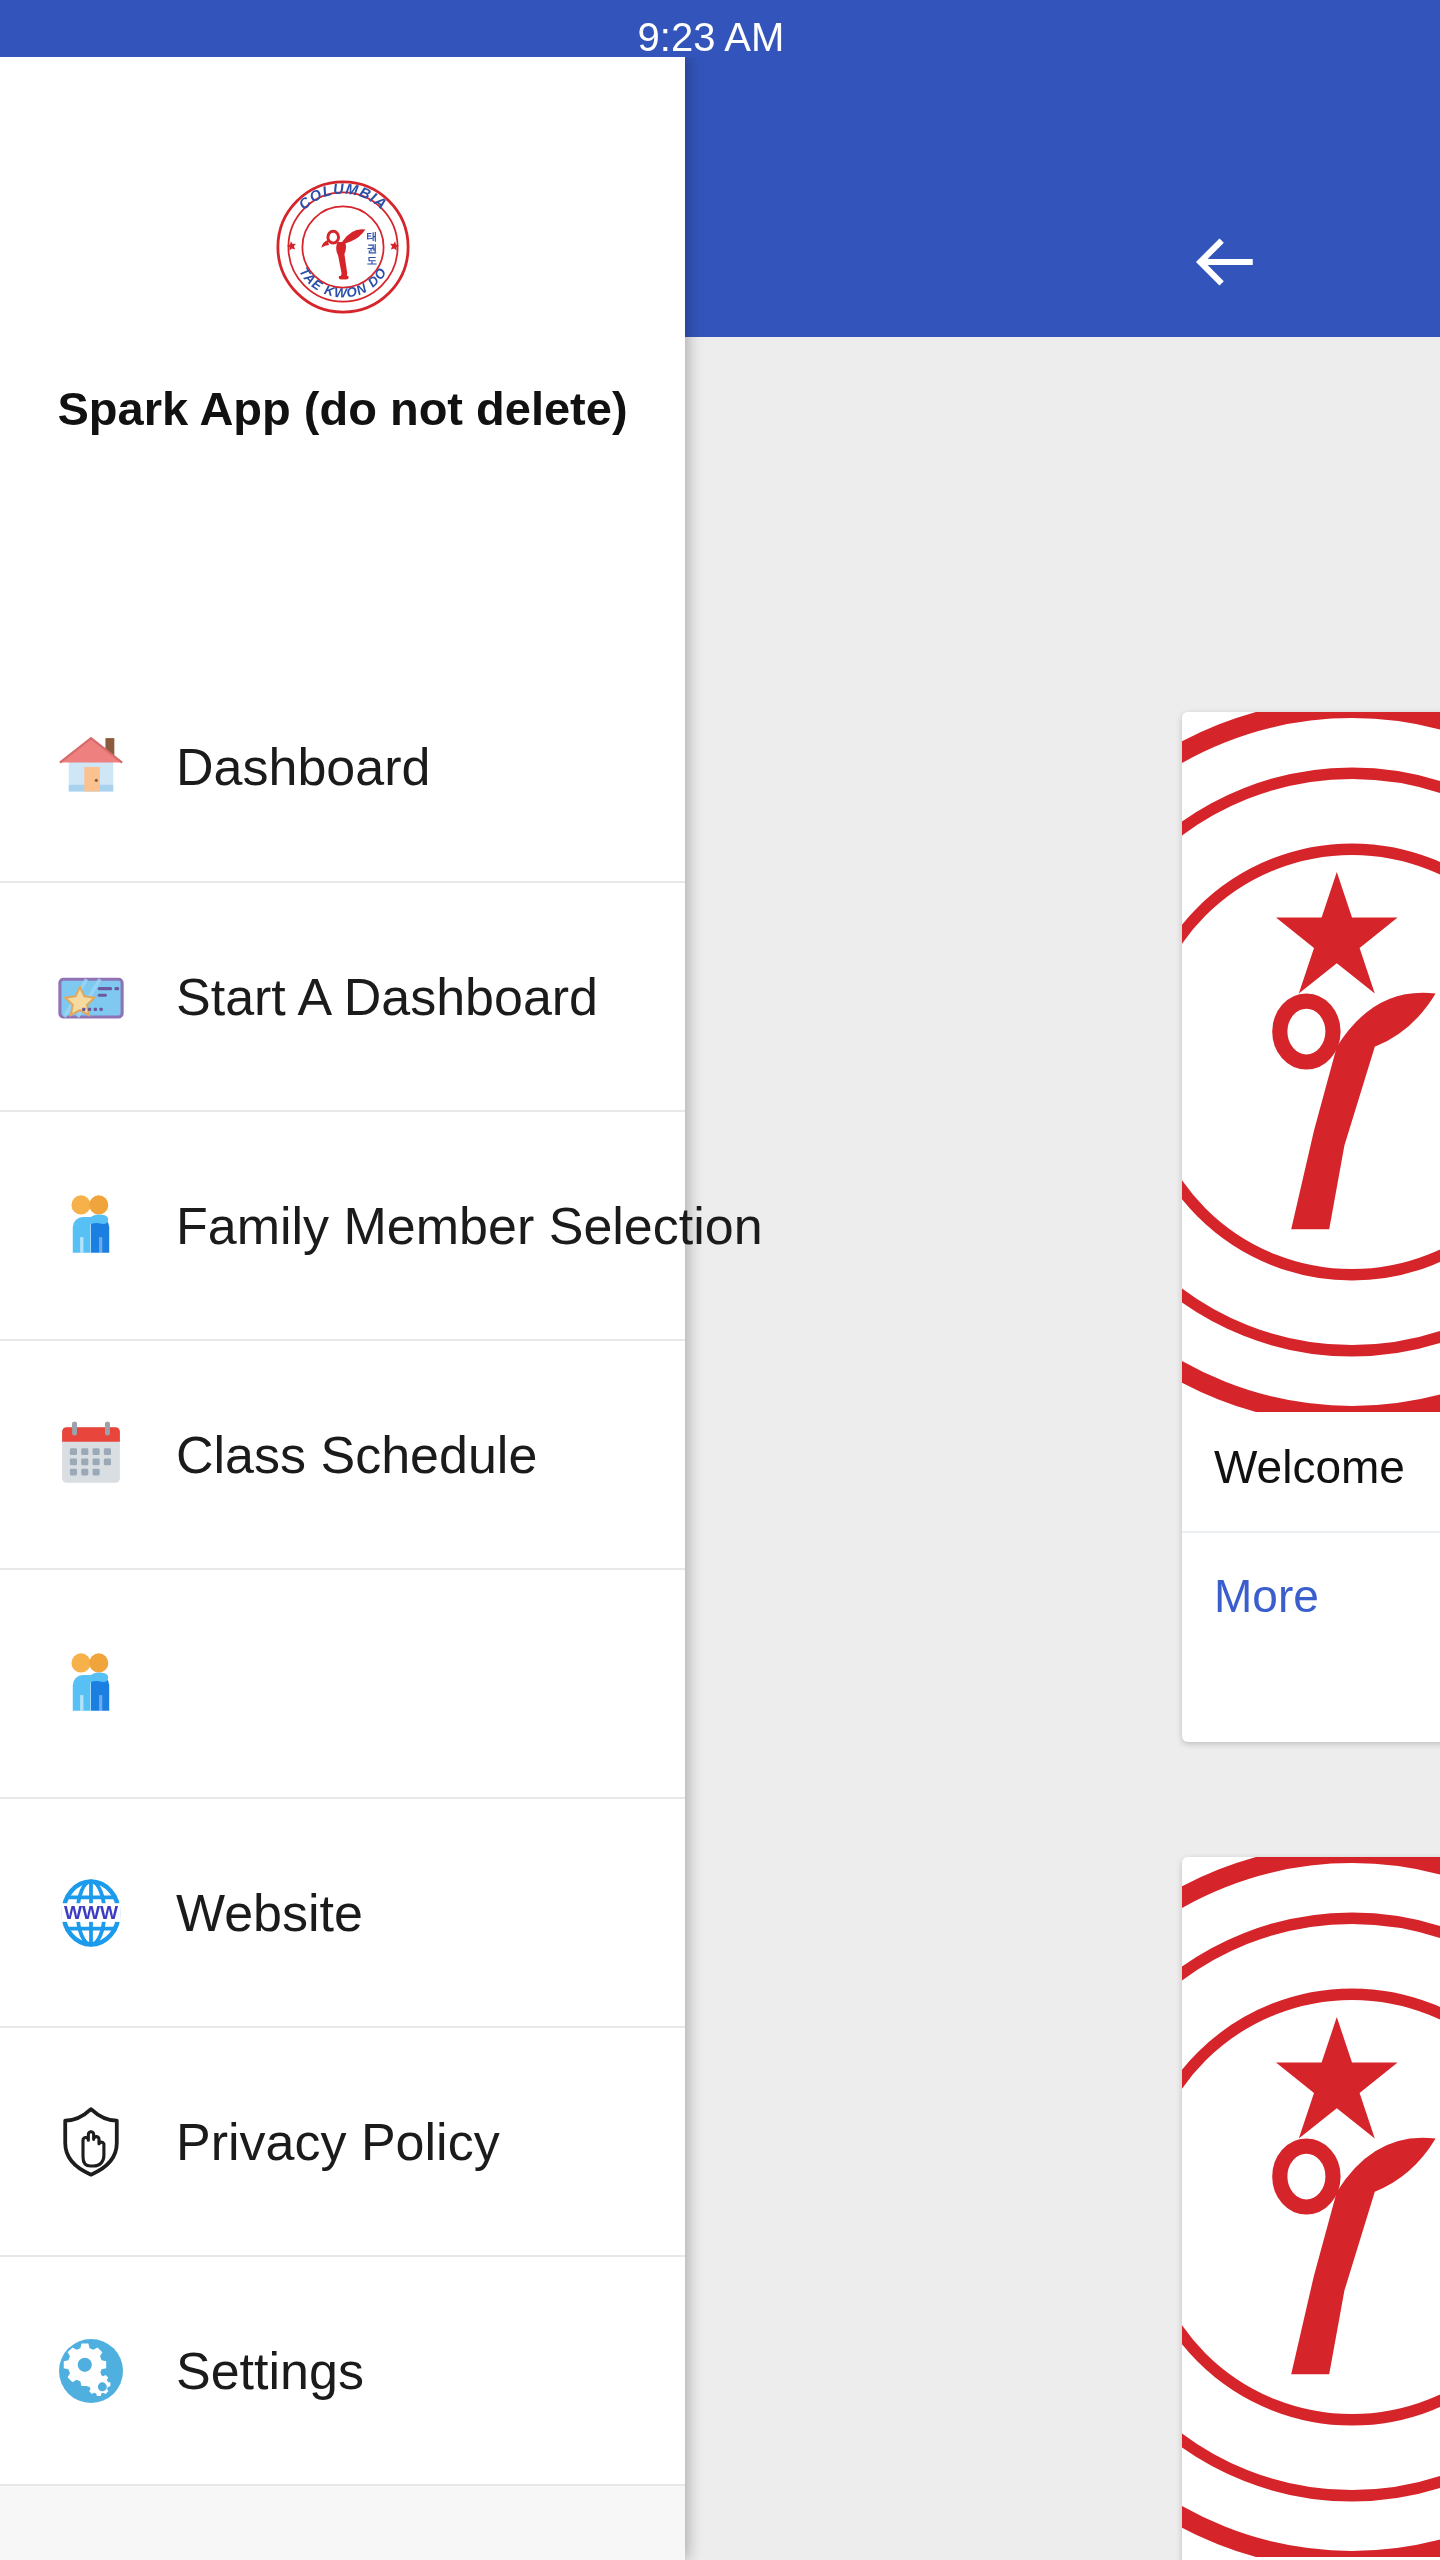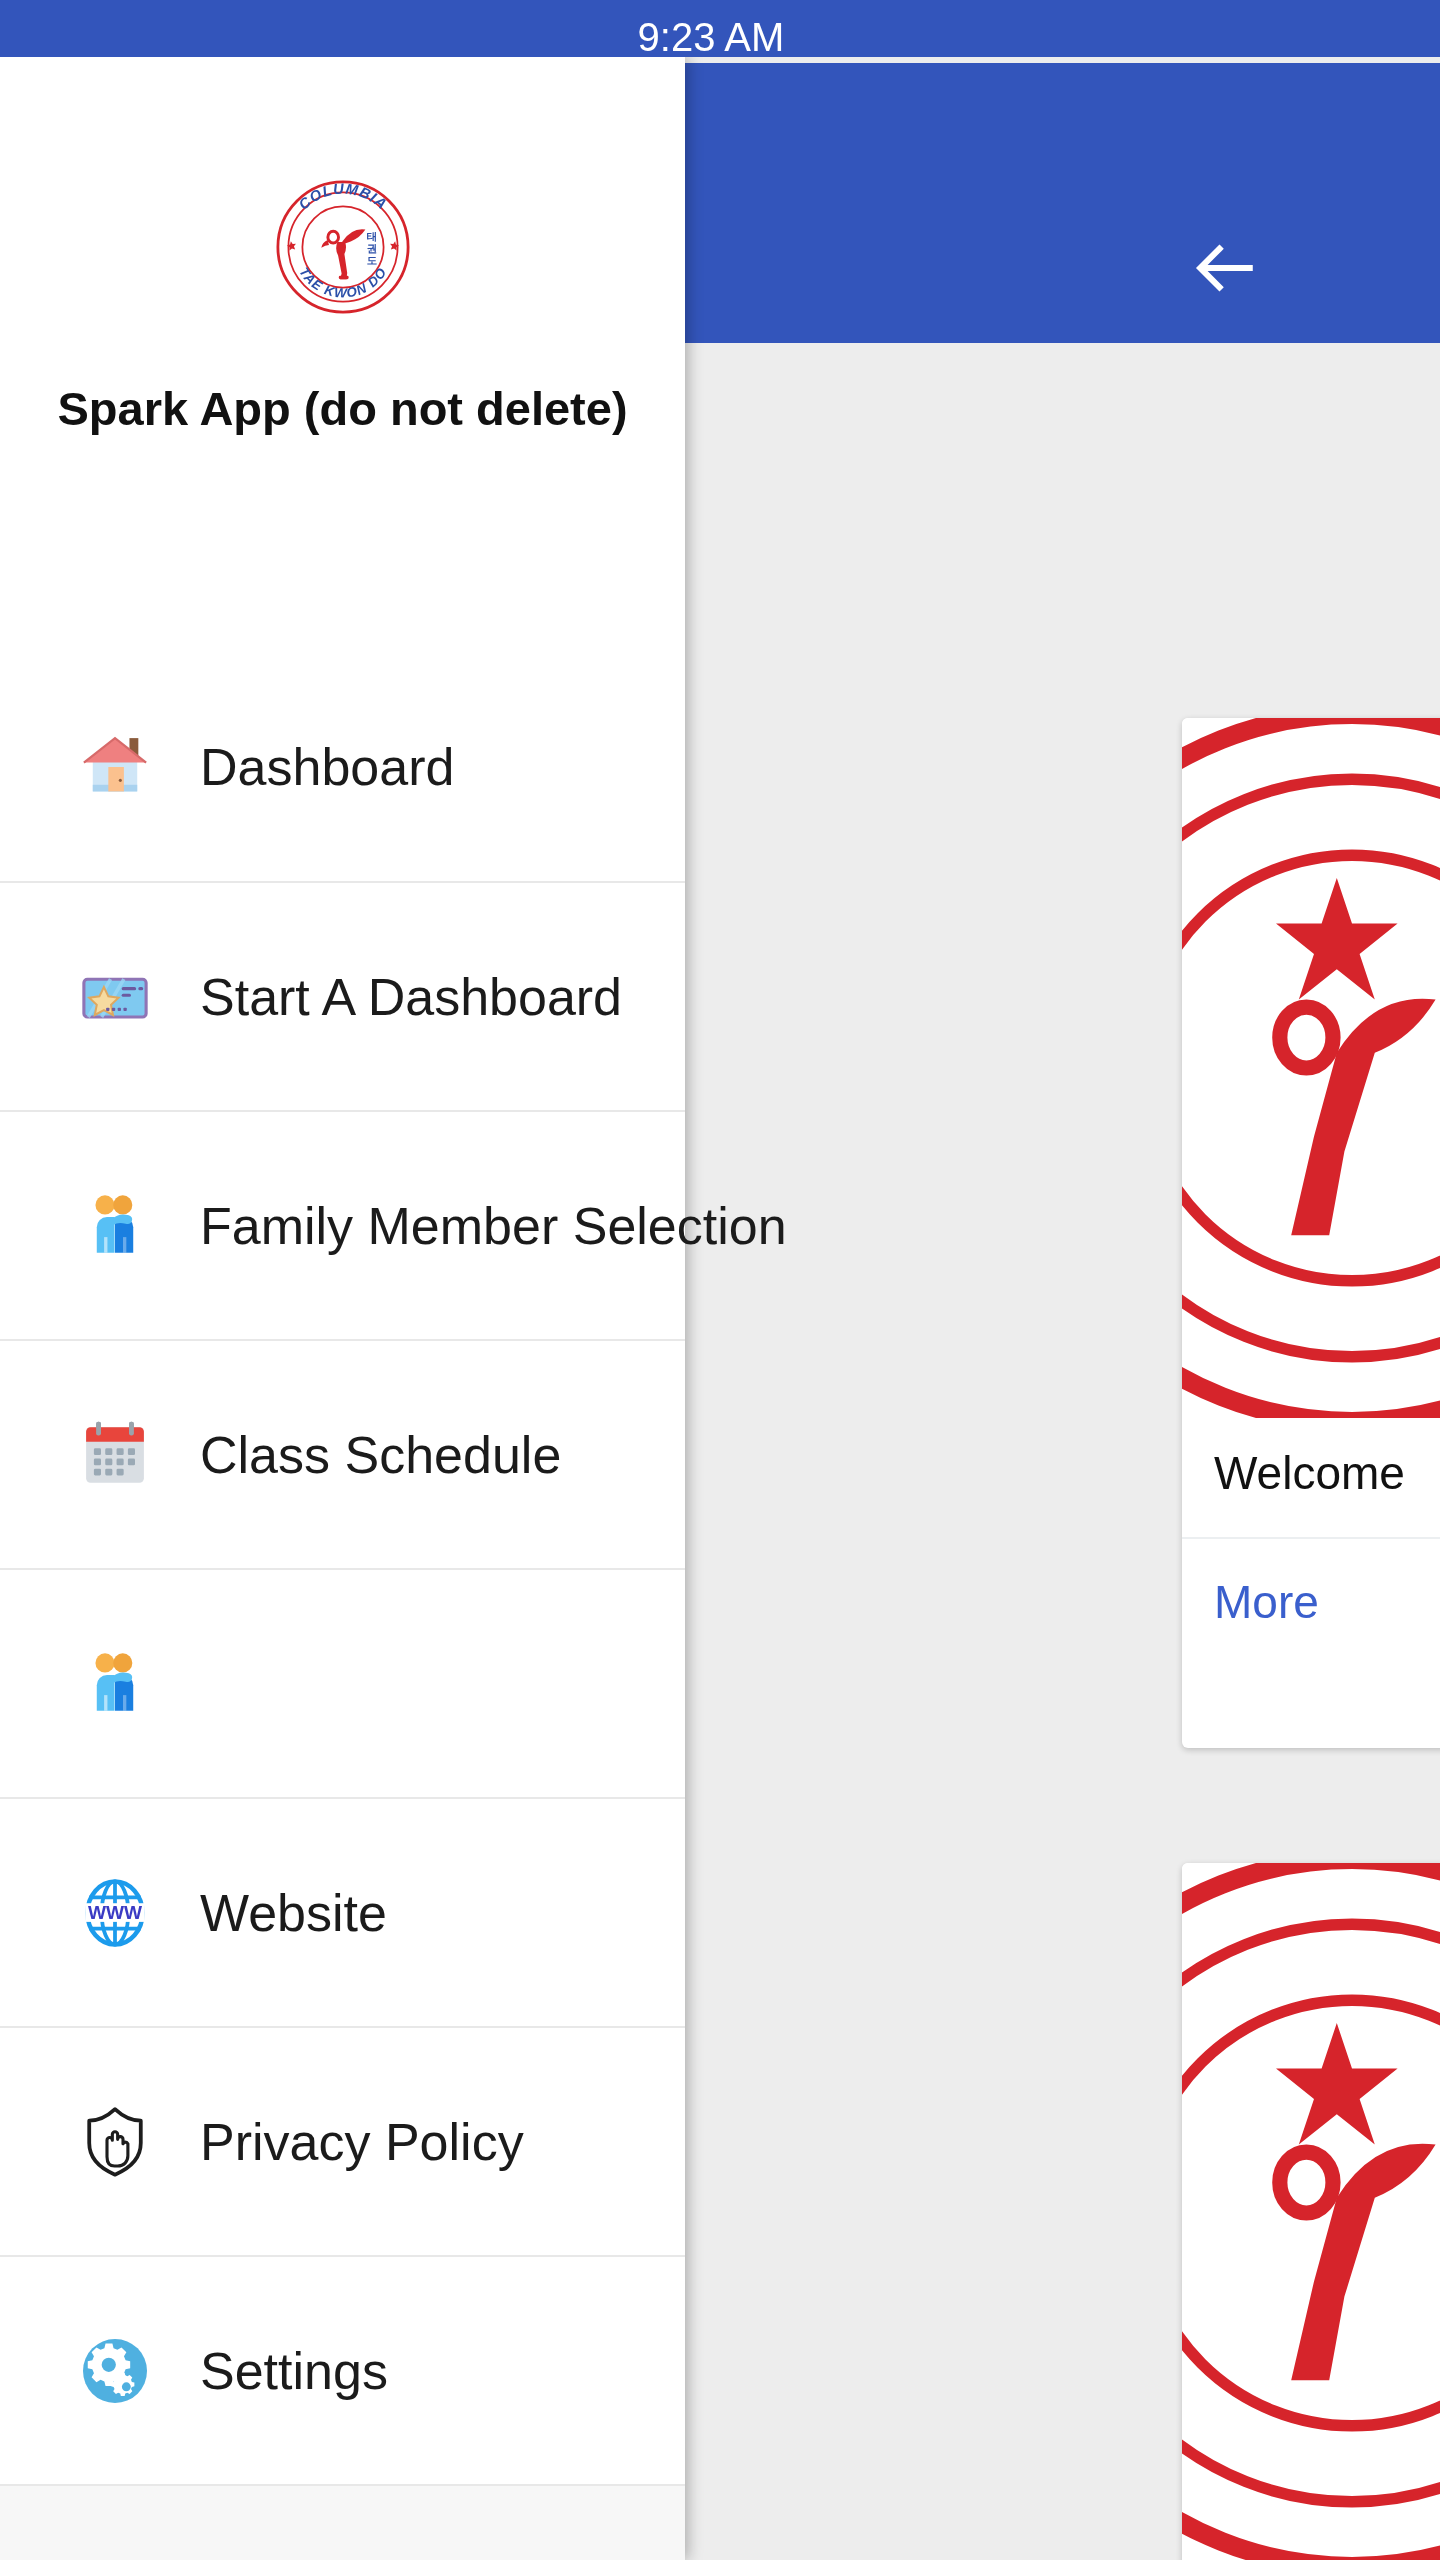--- a/index.html
+++ b/index.html
@@ -4,21 +4,21 @@
 <style>
   * { margin:0; padding:0; box-sizing:border-box; }
   html,body { width:1440px; height:2560px; overflow:hidden; }
   body {
     font-family:"Liberation Sans", sans-serif;
     background:#ffffff;
     position:relative;
   }
 
   
-  .app-root { position:absolute; inset:0; background:#ededed;margin-top:6px; }
+  .app-root { position:absolute; inset:0; background:#ededed; }
 
   .appbar {
     position:absolute; left:0; top:57px; width:1440px; height:280px;
     background:#3355BB;
   }
   .back-btn {
     position:absolute; left:1185px; top:165px;
     width:80px; height:80px;
     display:flex; align-items:center; justify-content:center;
   }
@@ -89,21 +89,21 @@
     margin-top:64px;
     font-size:47px; font-weight:bold; color:#111111;
     text-align:center; white-space:nowrap;
   }
 
   .drawer-list { flex:1 1 auto; background:#ffffff; }
   .drawer-item {
     height:229px;
     display:flex; align-items:center;
     border-top:2px solid #e8e8e8;
-    padding-left:72px;
+    padding-left:48px;
     background:#ffffff;
   }
   .drawer-item:first-child { border-top:none; }
   .drawer-item .item-icon {
     width:86px; height:86px; flex:0 0 86px;
     display:flex; align-items:center; justify-content:center;
     margin-right:42px;
     text-align:right;
   }
   .drawer-item .item-label {

